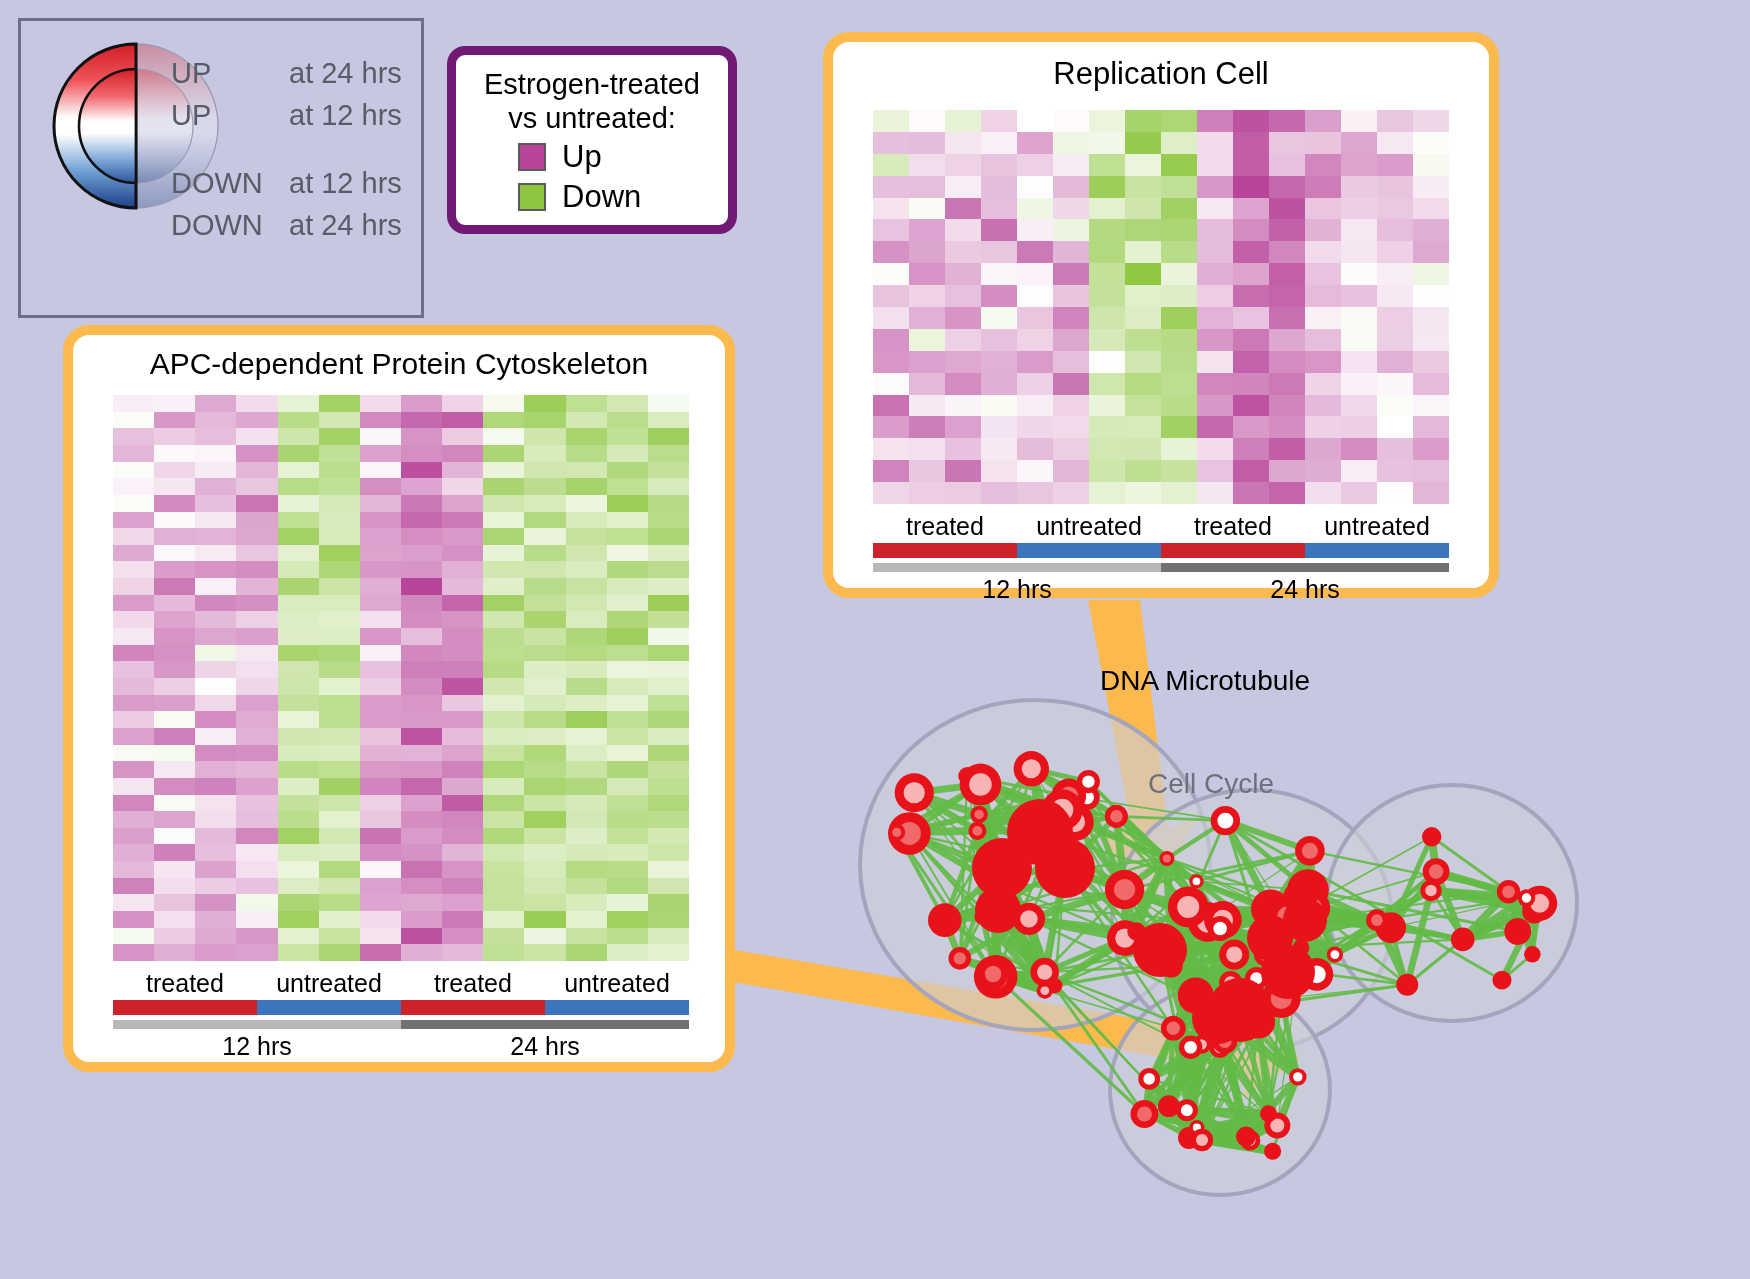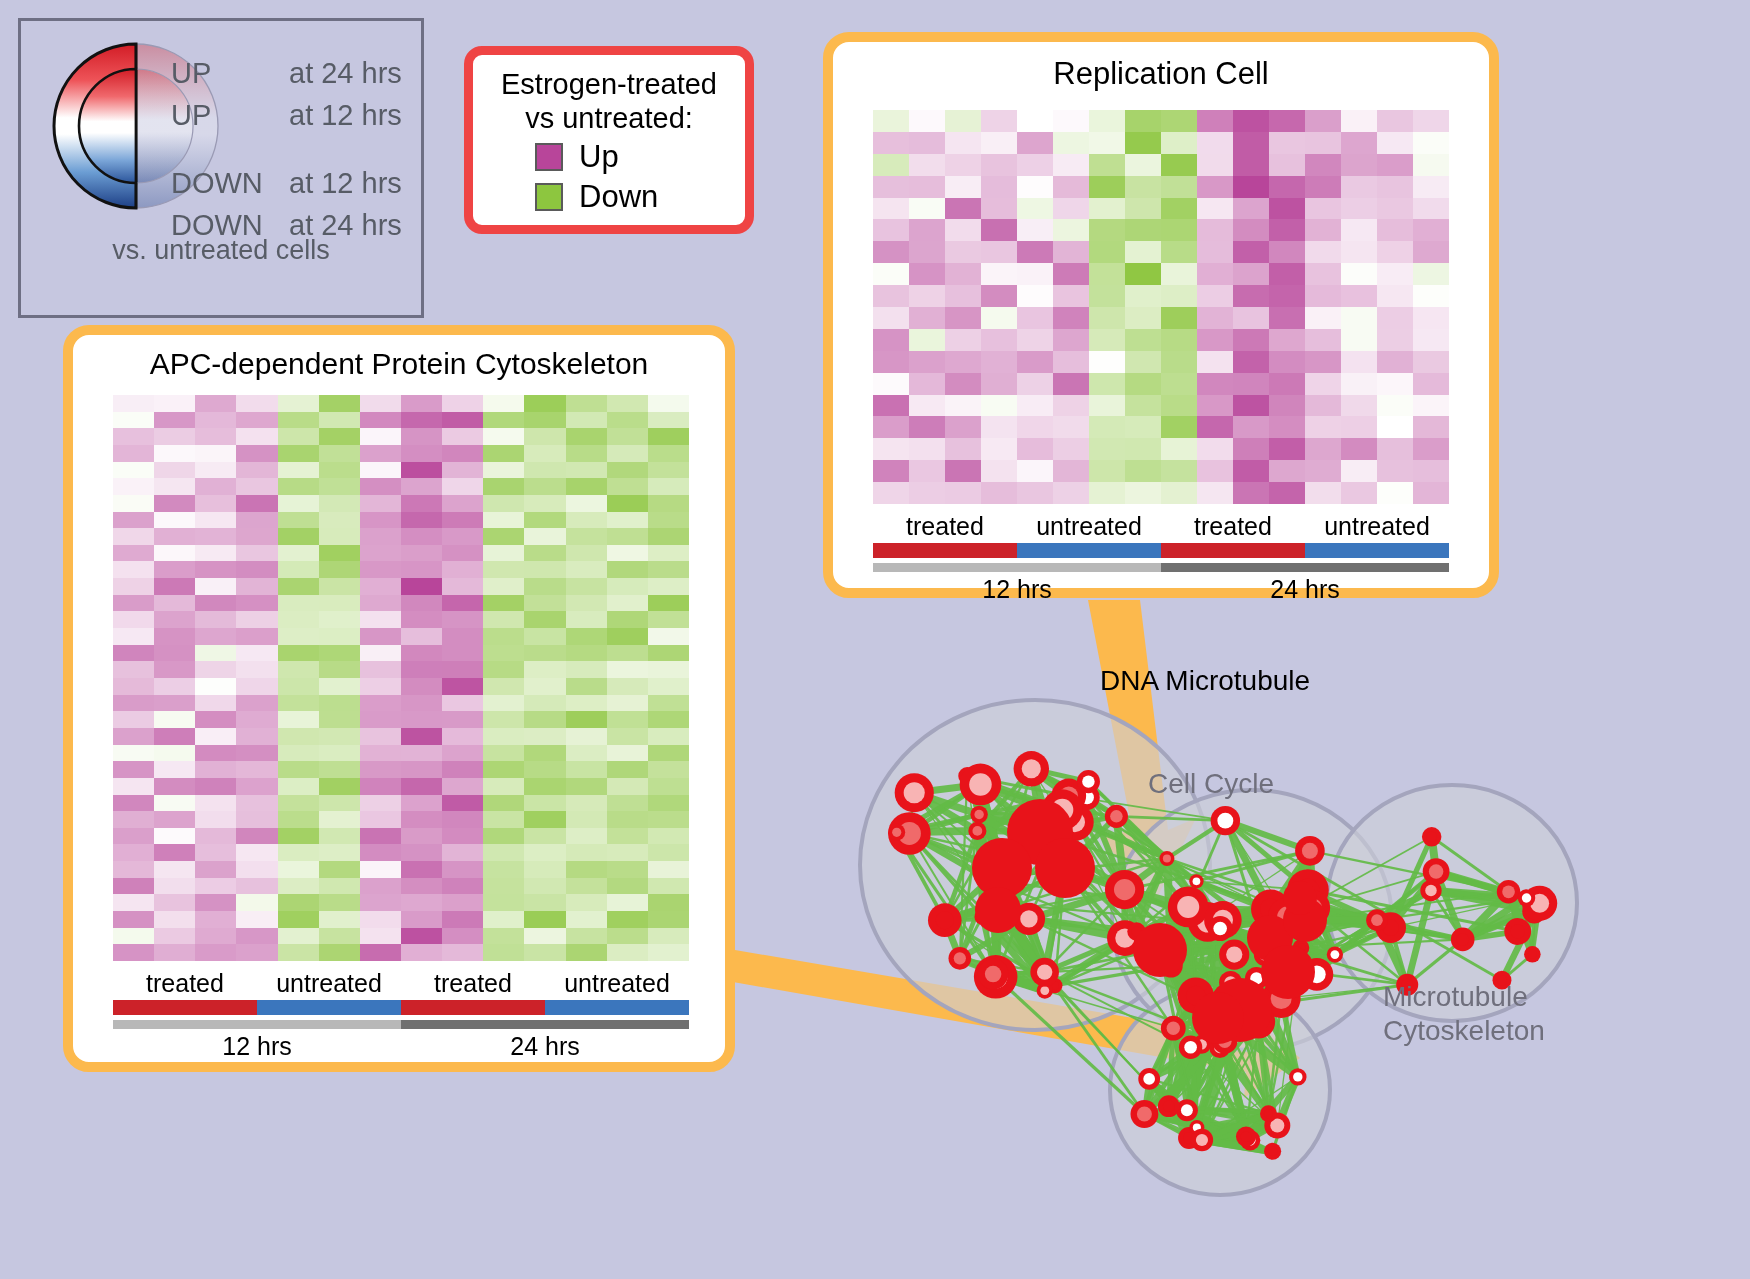--- a/index.html
+++ b/index.html
@@ -21,22 +21,22 @@
   #key-rows{position:absolute;left:150px;top:36px;width:250px;}
   .key-row{display:flex;align-items:baseline;height:42px;}
   .key-row .kw{width:118px;color:#575c66;font-size:29px;}
   .key-row .kt{color:#575c66;font-size:29px;}
   .key-row.gapped{margin-top:26px;}
   #key-foot{position:absolute;left:0;top:212px;width:100%;text-align:center;
     color:#575c66;font-size:27px;line-height:1.26;}
 
   
   #legend-box{
-    position:absolute;left:464px;top:46px;width:290px;height:188px;
-    background:#ffffff;border:9px solid #ef4444;border-radius:18px;box-sizing:border-box;
+    position:absolute;left:447px;top:46px;width:290px;height:188px;
+    background:#ffffff;border:9px solid #701a75;border-radius:18px;box-sizing:border-box;
   }
   #legend-box .ltitle{font-size:29px;color:#000;text-align:center;line-height:1.18;margin-top:12px;}
   .legend-item{display:flex;align-items:center;justify-content:flex-start;
     margin-left:62px;margin-top:4px;}
   .swatch{width:28px;height:28px;border:2px solid #5a5a5a;box-sizing:border-box;margin-right:16px;}
   .legend-item span{font-size:31px;color:#000;}
 
   
   .panel{position:absolute;background:#fff;border:10px solid #fcb94d;border-radius:26px;
     box-sizing:border-box;}
@@ -118,21 +118,20 @@
         <span class="kw">DOWN</span>
         <span class="kt">at 12 hrs</span>
       </div>
       <div class="key-row">
         <span class="kw">DOWN</span>
         <span class="kt">at 24 hrs</span>
       </div>
     </div>
 
     <div id="key-foot">
-      <div>vs. untreated cells</div>
     </div>
   </div>
 
   <div id="legend-box">
     <div class="ltitle">
       <div>Estrogen-treated</div>
       <div>vs untreated:</div>
     </div>
     <div class="legend-item">
       <span class="swatch" id="sw-up" style="background: rgb(184, 69, 154);"></span>
@@ -1938,19 +1937,15 @@
         <circle cx="360" cy="330" r="27" fill="#e8131a"></circle>
         <circle cx="470" cy="318" r="23" fill="#e8131a"></circle>
         <circle cx="505" cy="300" r="22" fill="#e8131a"></circle>
         <circle cx="488" cy="352" r="27" fill="#e8131a"></circle>
         <circle cx="440" cy="390" r="32" fill="#e8131a"></circle>
         <circle cx="418" cy="398" r="26" fill="#e8131a"></circle>
         <circle cx="500" cy="278" r="17" fill="#e8131a"></circle>
       </svg>
     <div class="netlabel" id="lbl-dna">DNA Microtubule</div>
     <div class="netlabel" id="lbl-cc">Cell Cycle</div>
-    <div class="netlabel" id="lbl-mt">
-      <div>Microtubule</div>
-      <div>Cytoskeleton</div>
-    </div>
   </div>
 
 </div>
 
 </body></html>

